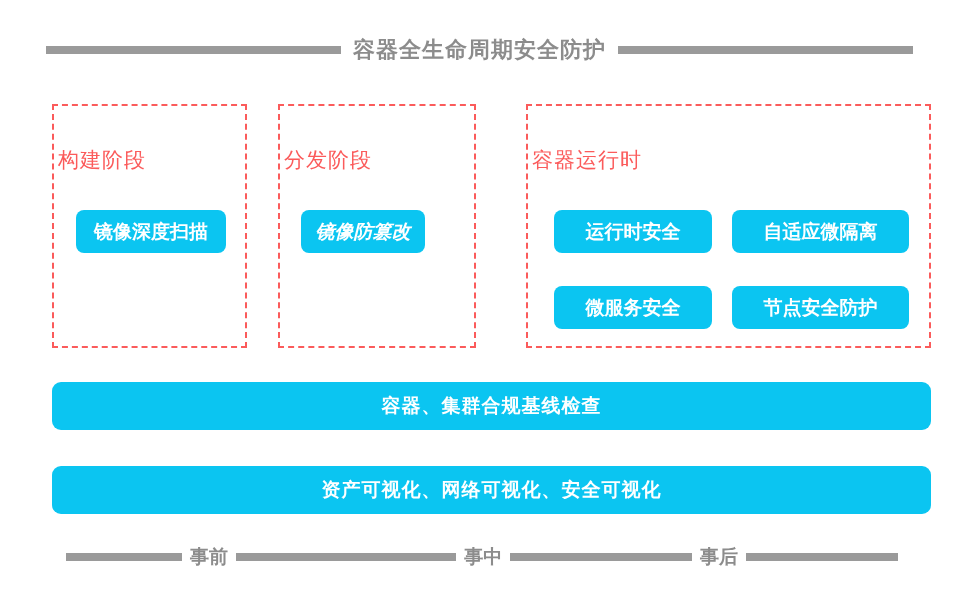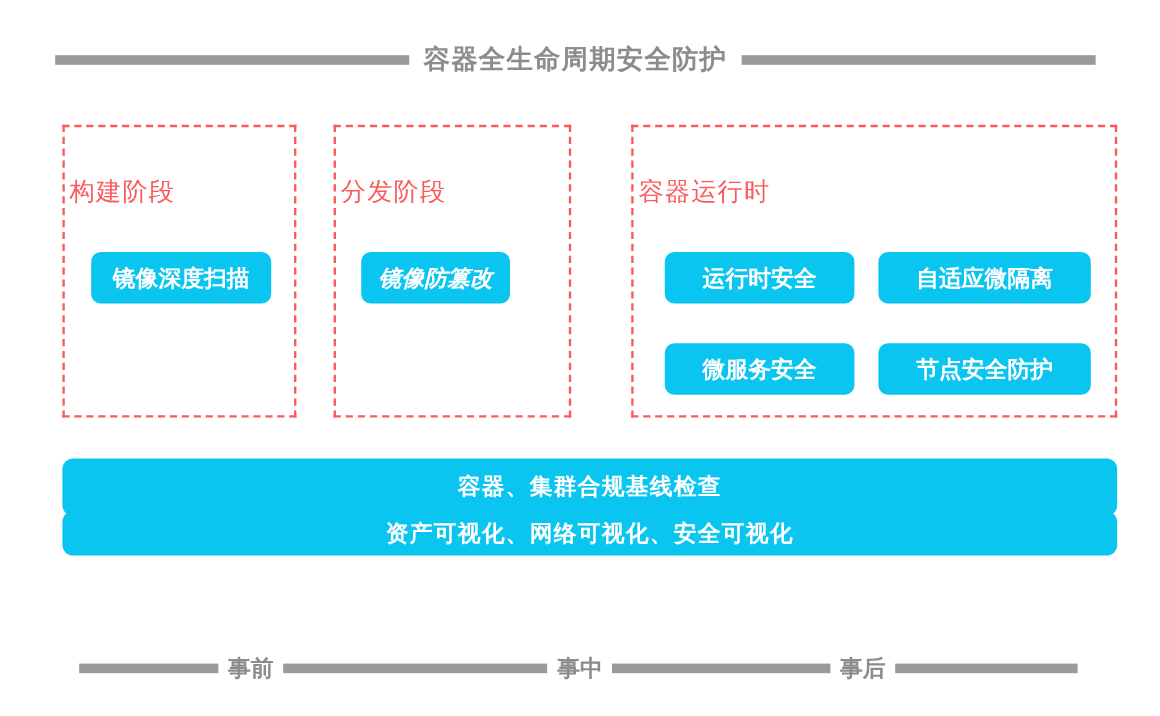--- a/index.html
+++ b/index.html
@@ -57,21 +57,21 @@
   .box-runtime .row2{top:180px;}
 
   
   .wide-bar{
     position:absolute;left:48px;width:879px;height:48px;
     background:var(--cyan);border-radius:9px;
     display:flex;align-items:center;justify-content:center;
     color:#fff;font-size:19px;font-weight:bold;letter-spacing:1px;
   }
   .bar-1{top:378px;}
-  .bar-2{top:422px;height:37px;}
+  .bar-2{top:462px;height:48px;}
 
   
   .timeline{
     position:absolute;left:58px;top:540px;width:840px;height:26px;
     display:flex;align-items:center;text-align:right;
   }
   .t-line{height:3px;background:var(--gray-line);}
   .t1{flex:120 1 0;}
   .t2{flex:236 1 0;}
   .t3{flex:193 1 0;}

